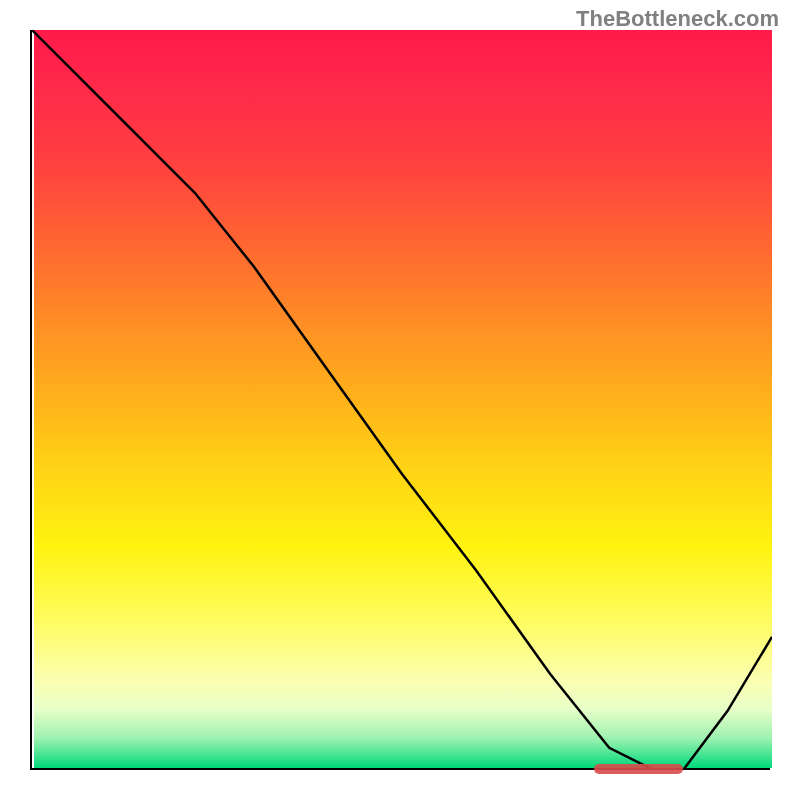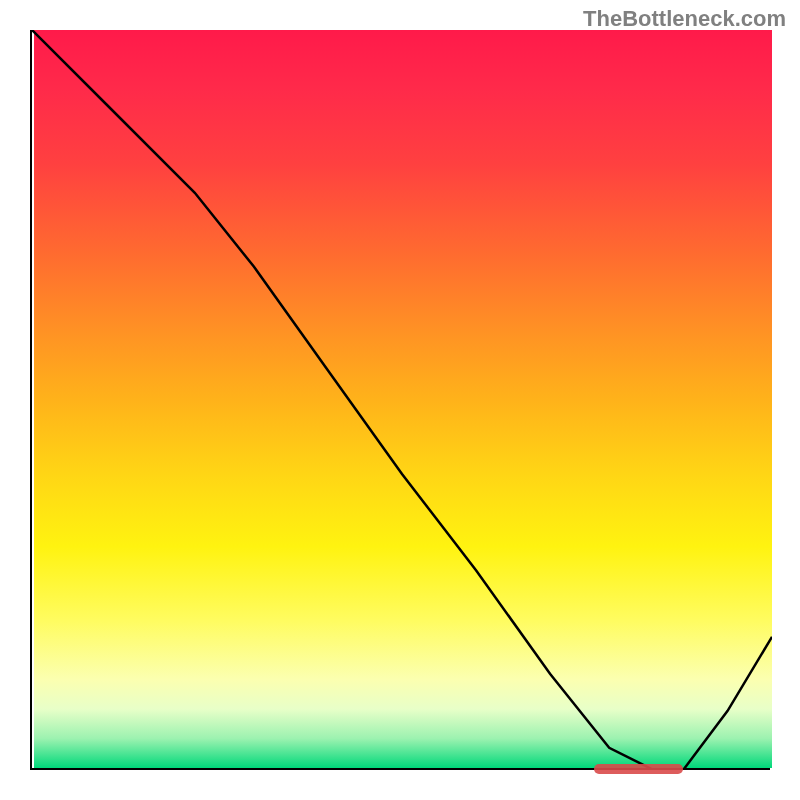--- a/index.html
+++ b/index.html
@@ -6,21 +6,21 @@
 body {
   width: 800px;
   height: 800px;
   background: #ffffff;
   font-family: Arial, sans-serif;
   position: relative;
 }
 .watermark {
   position: absolute;
   top: 6px;
-  right: 14px;
+  right: 21px;
   font-size: 22px;
   font-weight: bold;
   color: #808080;
   z-index: 10;
 }
 .chart-wrap {
   position: absolute;
   top: 30px;
   left: 30px;
   width: 740px;

